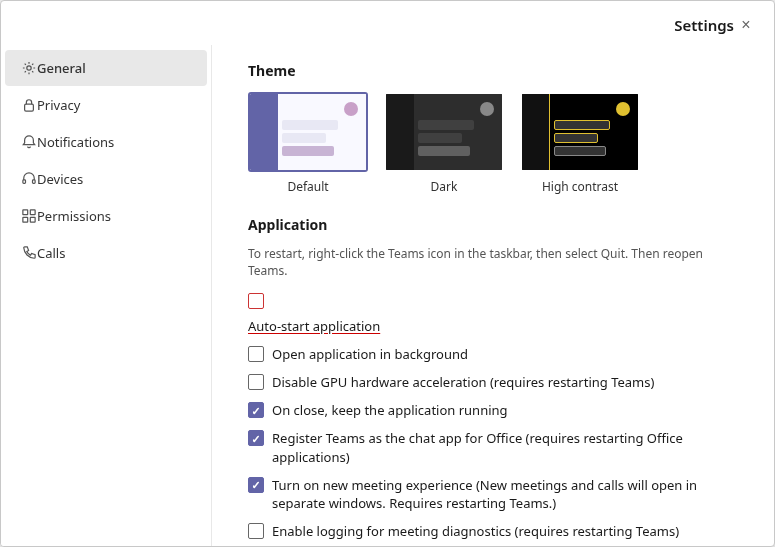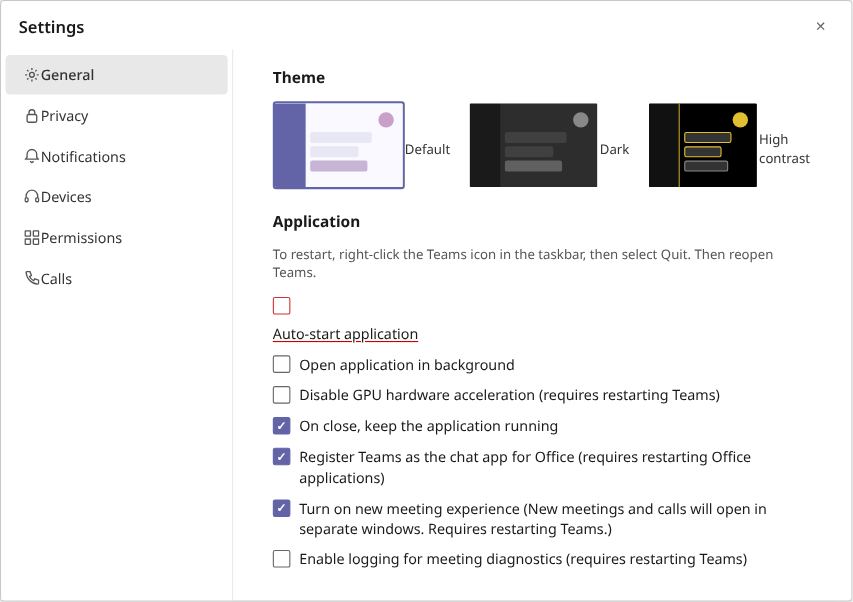--- a/index.html
+++ b/index.html
@@ -19,21 +19,21 @@
       border: 1px solid #c8c8c8;
       border-radius: 4px;
       box-shadow: 0 4px 20px rgba(0,0,0,0.15);
       display: flex;
       flex-direction: column;
       overflow: hidden;
     }
     .title-bar {
       display: flex;
       align-items: center;
-      justify-content: space-between;
+      justify-content: flex-end;
       padding: 12px 16px 8px 16px;
       flex-shrink: 0;
     }
     .title-bar-title {
       font-size: 15px;
       font-weight: 600;
       color: #1a1a1a;
     }
     .close-btn {
       width: 24px;
@@ -91,21 +91,21 @@
       color: #1a1a1a;
       margin-bottom: 12px;
     }
     .themes {
       display: flex;
       gap: 16px;
       margin-bottom: 20px;
     }
     .theme-item {
       display: flex;
-      flex-direction: row;
+      flex-direction: column;
       align-items: center;
       cursor: pointer;
     }
     .theme-preview {
       width: 120px;
       height: 80px;
       border-radius: 3px;
       overflow: hidden;
       border: 2px solid transparent;
       position: relative;

